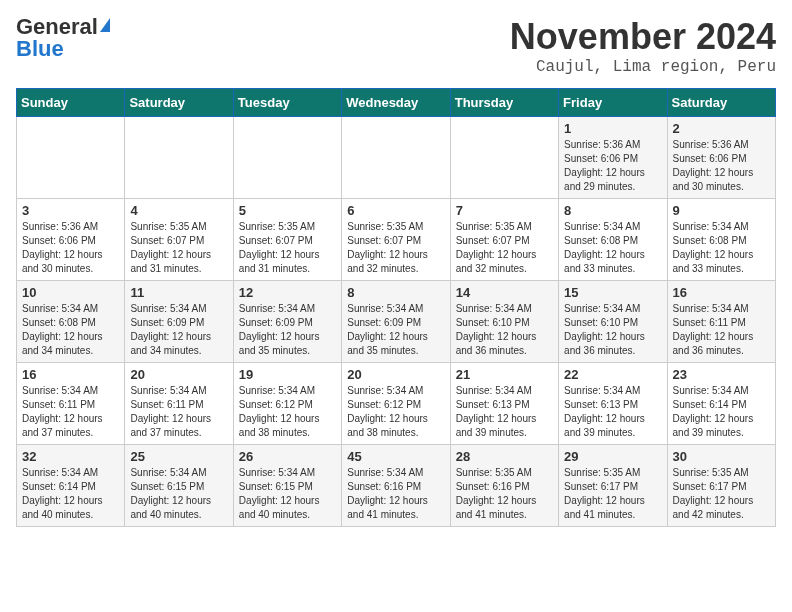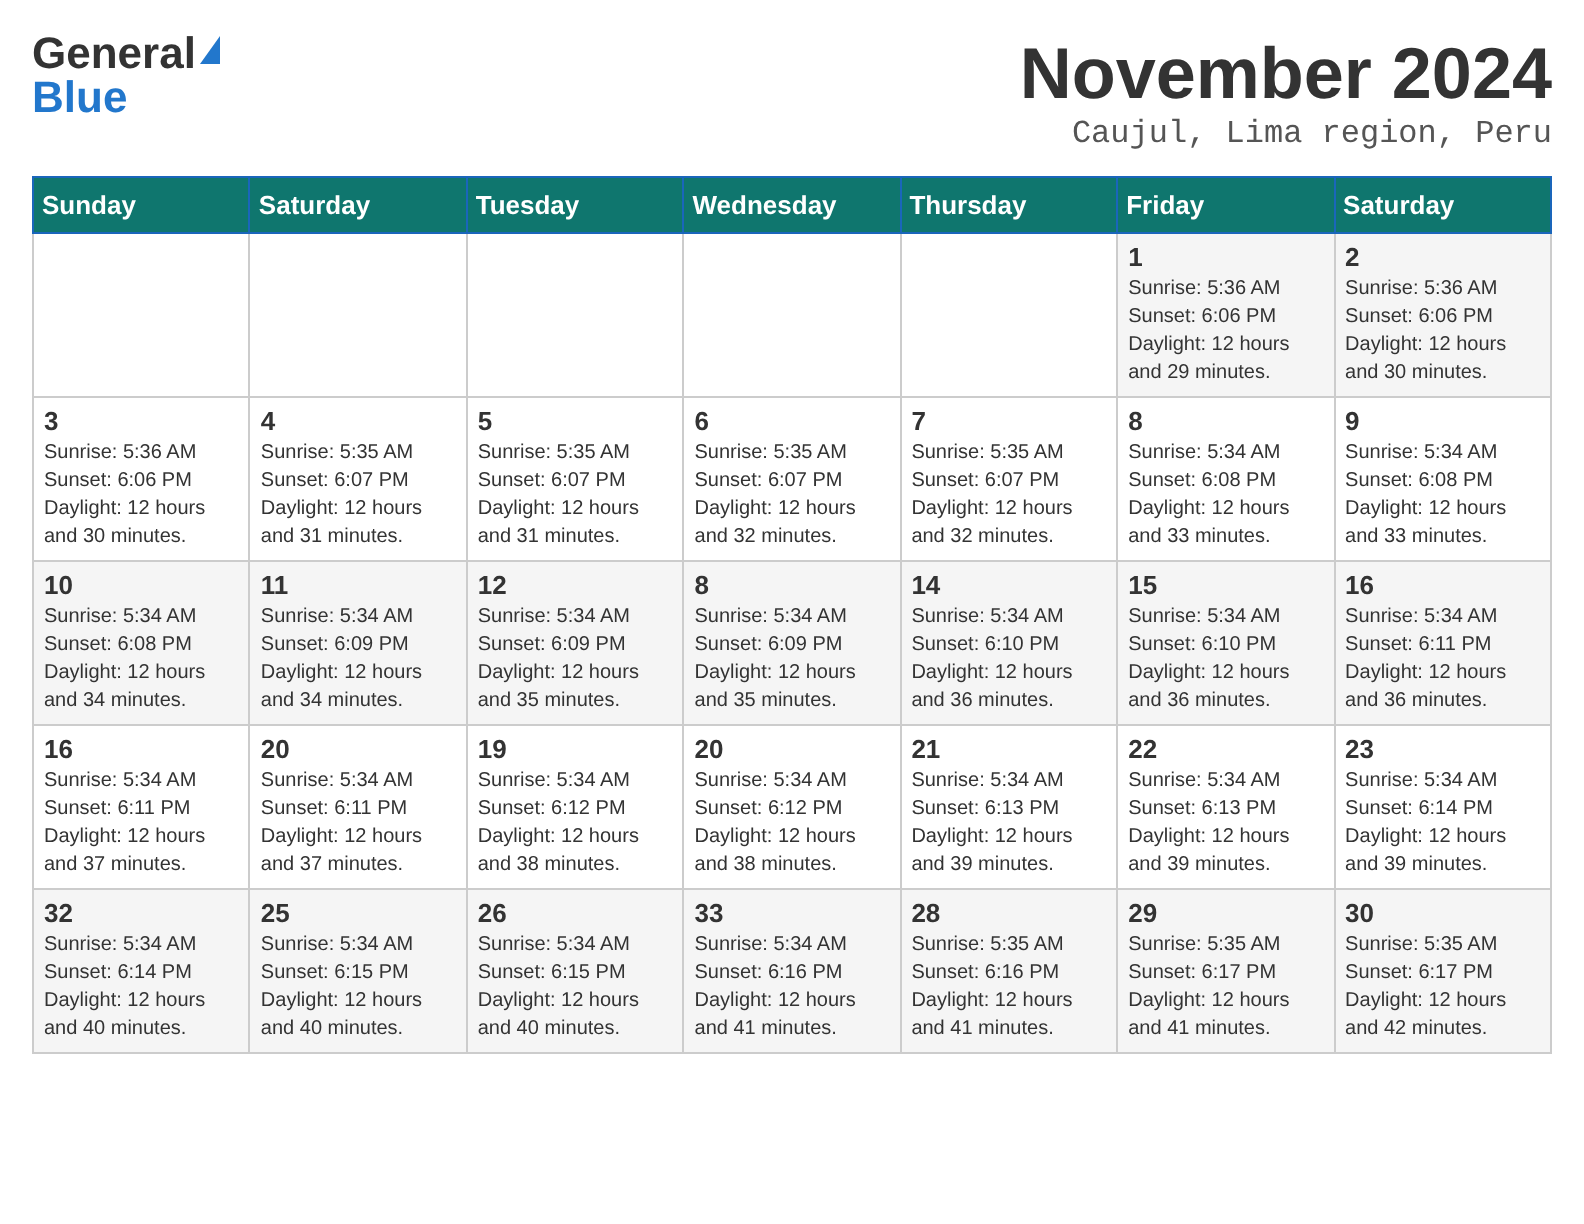--- a/index.html
+++ b/index.html
@@ -297,21 +297,21 @@
 Sunset: 6:15 PM
 Daylight: 12 hours and 40 minutes.</div>
         </td>
         <td>
           <span class="day-num">26</span>
           <div class="day-info">Sunrise: 5:34 AM
 Sunset: 6:15 PM
 Daylight: 12 hours and 40 minutes.</div>
         </td>
         <td>
-          <span class="day-num">33</span>
+          <span class="day-num">45</span>
           <div class="day-info">Sunrise: 5:34 AM
 Sunset: 6:16 PM
 Daylight: 12 hours and 41 minutes.</div>
         </td>
         <td>
           <span class="day-num">28</span>
           <div class="day-info">Sunrise: 5:35 AM
 Sunset: 6:16 PM
 Daylight: 12 hours and 41 minutes.</div>
         </td>

